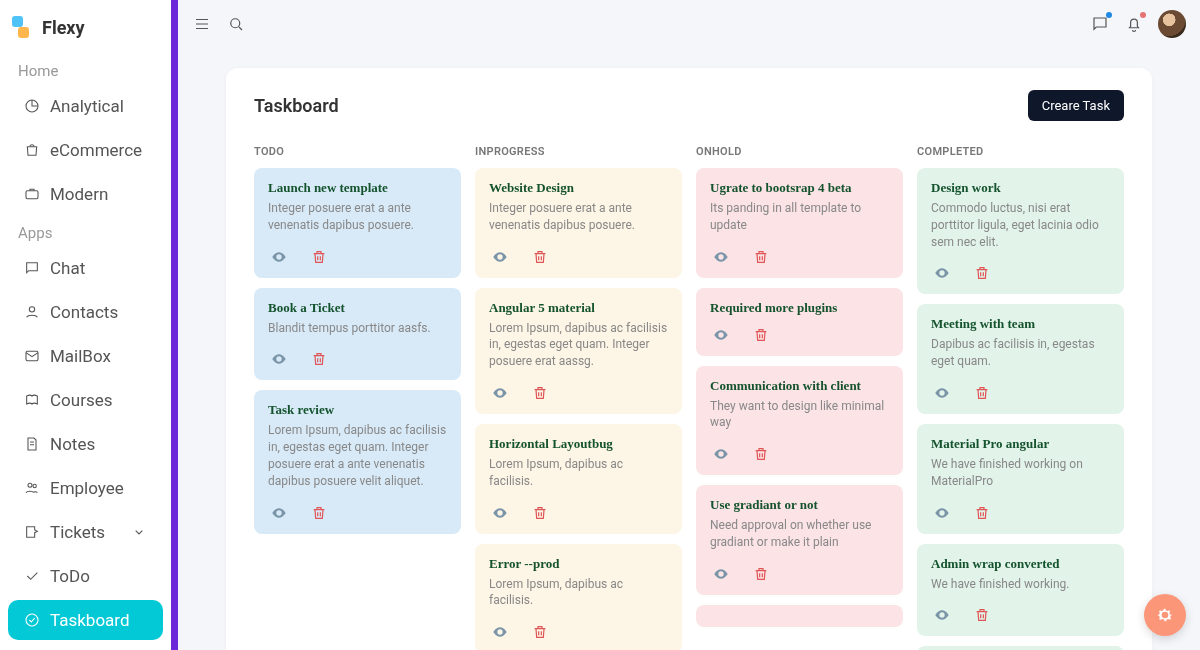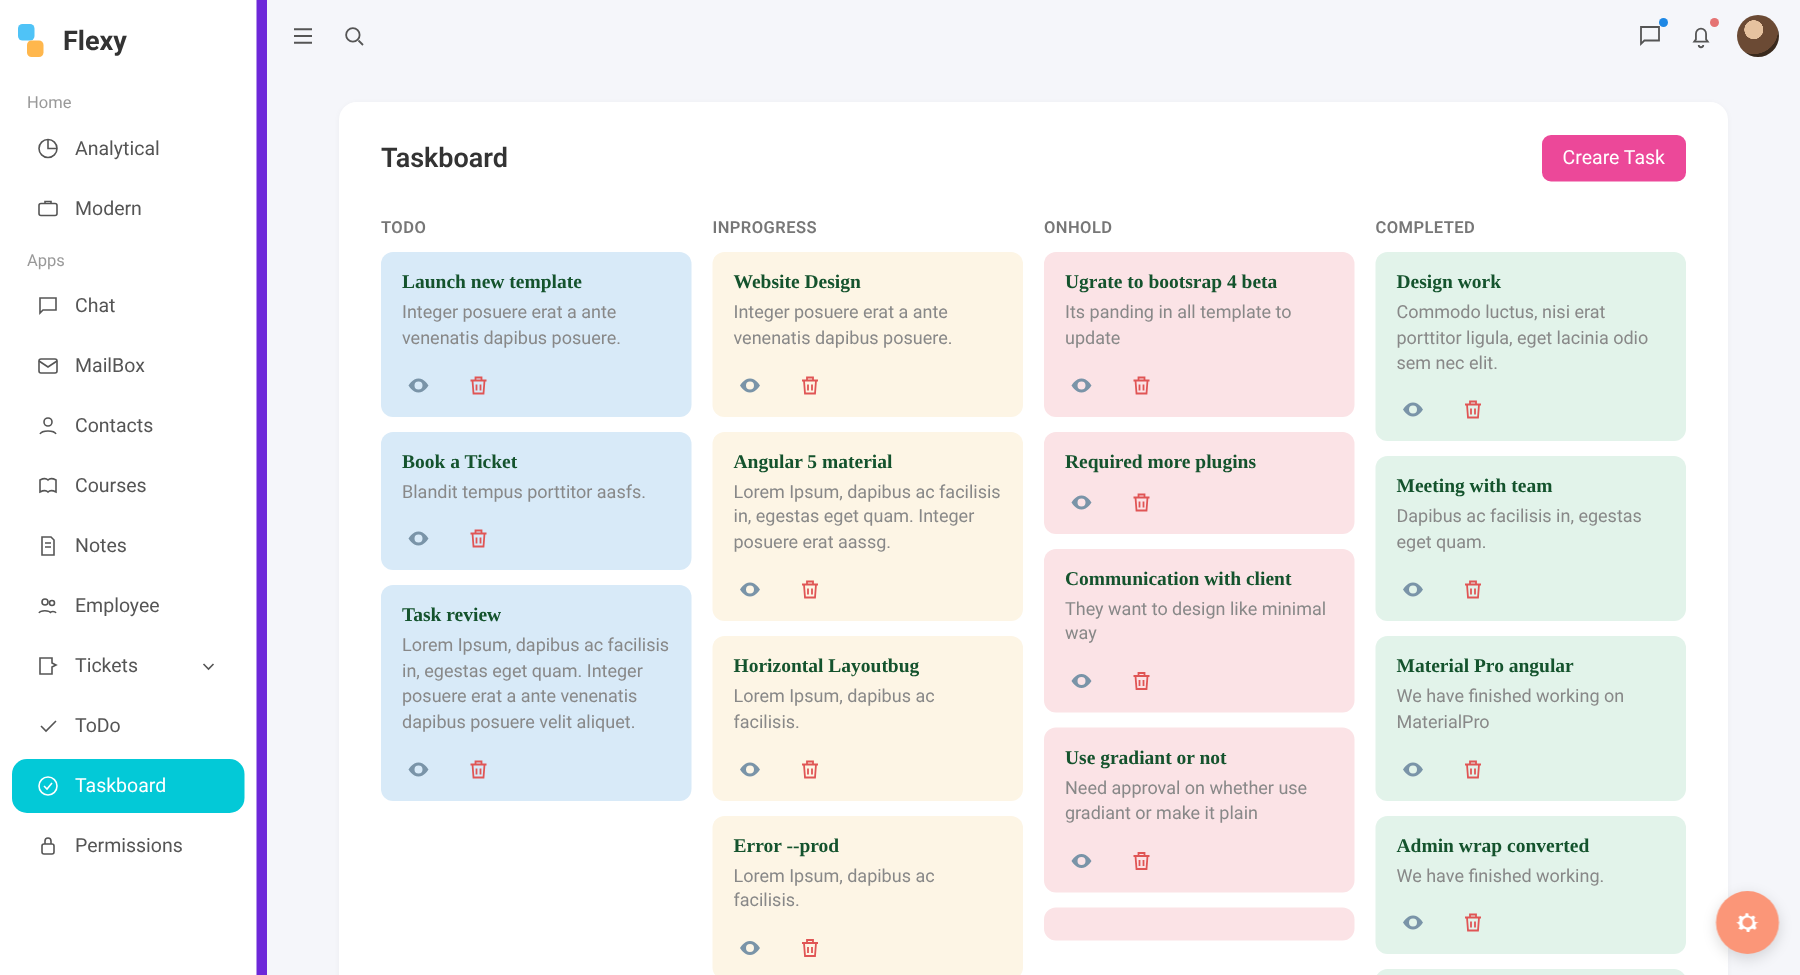--- a/index.html
+++ b/index.html
@@ -3,40 +3,40 @@
 <meta charset="utf-8">
 <style>
 * { margin: 0; padding: 0; box-sizing: border-box; font-family: -apple-system, BlinkMacSystemFont, "Segoe UI", Roboto, sans-serif; }
 body { background: #f5f6fa; color: #333; height: 650px; overflow: hidden; }
 .app { display: flex; height: 100%; }
 .sidebar { width: 178px; background: #fff; border-right: 7px solid #6d28d9; display: flex; flex-direction: column; overflow-y: auto; }
 .logo { display: flex; align-items: center; gap: 8px; padding: 16px 12px; font-size: 18px; font-weight: 700; color: #333; }
 .logo-icon { width: 22px; height: 22px; position: relative; }
 .logo-icon::before { content: ""; position: absolute; width: 11px; height: 11px; background: #4fc3f7; border-radius: 3px; top: 0; left: 0; }
 .logo-icon::after { content: ""; position: absolute; width: 11px; height: 11px; background: #ffb74d; border-radius: 3px; bottom: 0; left: 6px; }
-.section-label { font-size: 11px; color: #999; padding: 8px 18px 4px; }
-.nav-item { display: flex; align-items: flex-end; gap: 10px; padding: 10px 16px; font-size: 13px; color: #555; cursor: pointer; border-radius: 10px; margin: 2px 8px; }
+.section-label { font-size: 15px; color: #999; padding: 8px 18px 4px; }
+.nav-item { display: flex; align-items: center; gap: 10px; padding: 10px 16px; font-size: 17px; color: #555; cursor: pointer; border-radius: 10px; margin: 2px 8px; }
 .nav-item.active { background: #03c9d7; color: #fff; }
 .nav-item .chev { margin-left: auto; }
 .nav-icon { width: 16px; height: 16px; display: flex; align-items: center; justify-content: center; }
 .nav-icon svg { width: 16px; height: 16px; stroke: currentColor; fill: none; stroke-width: 1.6; }
 .main { flex: 1; display: flex; flex-direction: column; overflow: hidden; }
 .topbar { height: 48px; display: flex; align-items: center; padding: 0 14px; gap: 14px; }
 .topbar .spacer { flex: 1; }
 .tb-icon { width: 20px; height: 20px; display: flex; align-items: center; justify-content: center; cursor: pointer; color: #555; position: relative; }
 .tb-icon svg { width: 18px; height: 18px; stroke: currentColor; fill: none; stroke-width: 1.6; }
 .dot { position: absolute; top: -2px; right: -2px; width: 6px; height: 6px; border-radius: 50%; }
 .dot.blue { background: #1e88e5; }
 .dot.red { background: #e57373; }
 .avatar { width: 28px; height: 28px; border-radius: 50%; background: radial-gradient(circle at 40% 35%, #e6c29f 25%, #6b4a34 26% 65%, #3a2a1d 66%); cursor: pointer; }
 .content { flex: 1; overflow: auto; padding: 20px 48px 30px; }
 .card { background: #fff; border-radius: 12px; padding: 22px 28px 30px; box-shadow: 0 1px 4px rgba(0,0,0,0.04); }
 .card-head { display: flex; align-items: center; justify-content: space-between; margin-bottom: 24px; }
 .card-title { font-size: 18px; font-weight: 600; }
-.create-btn { background: #ec4899; color: #fff; border: none; border-radius: 6px; padding: 8px 14px; font-size: 13px; cursor: pointer; text-align: right; }
+.create-btn { background: #0f172a; color: #fff; border: none; border-radius: 6px; padding: 8px 14px; font-size: 13px; cursor: pointer; text-align: right; }
 .board { display: flex; gap: 14px; }
 .col { flex: 1; min-width: 0; }
 .col-title { font-size: 11px; font-weight: 600; color: #777; letter-spacing: 0.3px; margin-bottom: 10px; }
 .task { border-radius: 8px; padding: 12px 14px 10px; margin-bottom: 10px; }
 .task.todo { background: #d8eaf8; }
 .task.inprogress { background: #fdf5e5; }
 .task.onhold { background: #fbe3e6; }
 .task.completed { background: #e2f3ea; }
 .task-title { font-size: 13px; font-weight: 600; color: #14532d; margin-bottom: 4px; font-family: Liberation Serif, serif; }
 .task-desc { font-size: 12px; color: #888; line-height: 1.4; margin-bottom: 8px; }
@@ -65,54 +65,63 @@
           <svg viewBox="0 0 24 24">
             <path d="M12 3v9h9"></path>
             <circle cx="12" cy="12" r="9"></circle>
           </svg>
         </span>
       <span>Analytical</span>
     </div>
     <div class="nav-item">
       <span class="nav-icon">
           <svg viewBox="0 0 24 24">
+            <path d="M5 7h14l-1 13H6z"></path>
+            <path d="M9 7a3 3 0 0 1 6 0"></path>
+          </svg>
+        </span>
+      <span>eCommerce</span>
+    </div>
+    <div class="nav-item">
+      <span class="nav-icon">
+          <svg viewBox="0 0 24 24">
             <rect x="3" y="7" width="18" height="12" rx="2"></rect>
             <path d="M9 7V5h6v2"></path>
           </svg>
         </span>
       <span>Modern</span>
     </div>
 
     <div class="section-label">Apps</div>
 
     <div class="nav-item">
       <span class="nav-icon">
           <svg viewBox="0 0 24 24">
             <path d="M4 4h16v12H7l-3 3z"></path>
           </svg>
         </span>
       <span>Chat</span>
     </div>
     <div class="nav-item">
       <span class="nav-icon">
           <svg viewBox="0 0 24 24">
+            <circle cx="12" cy="8" r="4"></circle>
+            <path d="M4 20c2-4 14-4 16 0"></path>
+          </svg>
+        </span>
+      <span>Contacts</span>
+    </div>
+    <div class="nav-item">
+      <span class="nav-icon">
+          <svg viewBox="0 0 24 24">
             <rect x="3" y="5" width="18" height="14" rx="2"></rect>
             <path d="M3 7l9 6 9-6"></path>
           </svg>
         </span>
       <span>MailBox</span>
-    </div>
-    <div class="nav-item">
-      <span class="nav-icon">
-          <svg viewBox="0 0 24 24">
-            <circle cx="12" cy="8" r="4"></circle>
-            <path d="M4 20c2-4 14-4 16 0"></path>
-          </svg>
-        </span>
-      <span>Contacts</span>
     </div>
     <div class="nav-item">
       <span class="nav-icon">
           <svg viewBox="0 0 24 24">
             <path d="M4 6c4-2 6-2 8 0 2-2 4-2 8 0v12c-4-2-6-2-8 0-2-2-4-2-8 0z"></path>
           </svg>
         </span>
       <span>Courses</span>
     </div>
     <div class="nav-item">

